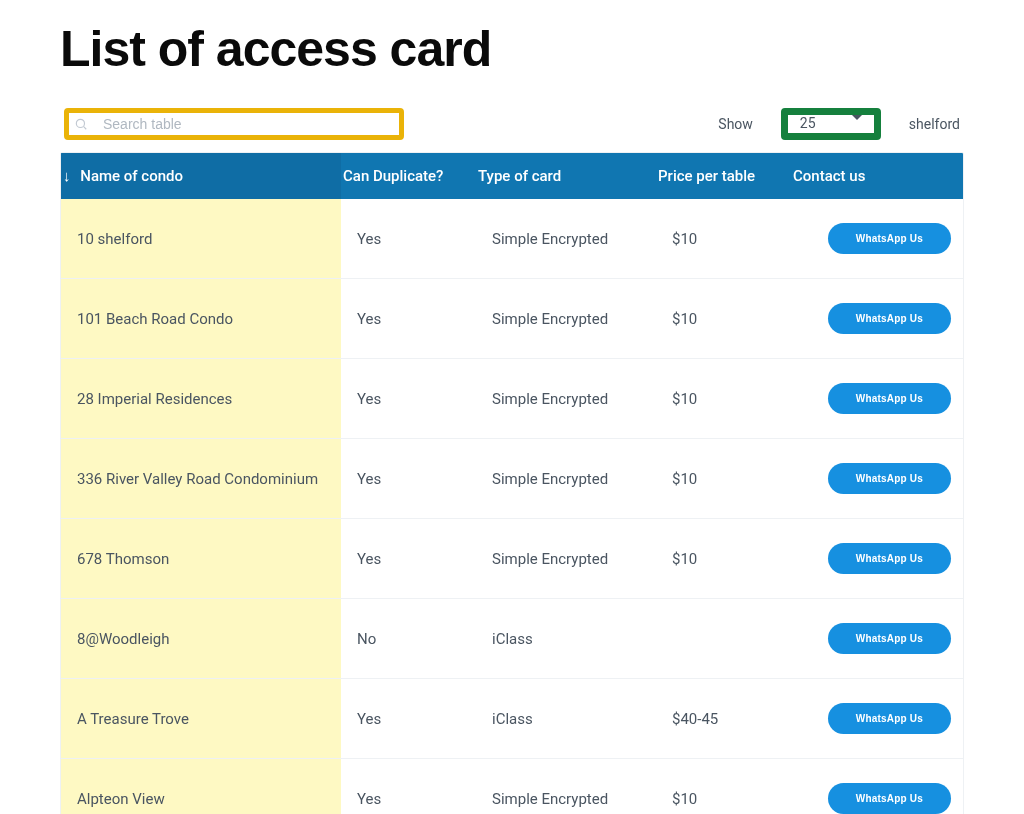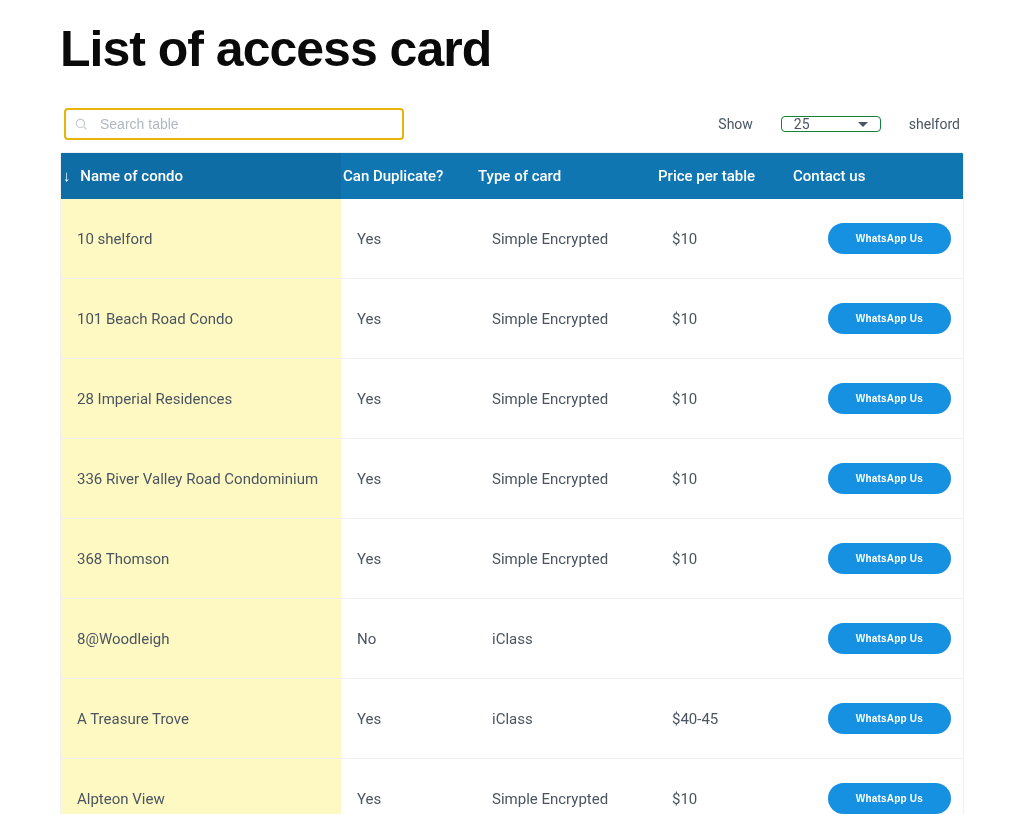--- a/index.html
+++ b/index.html
@@ -25,21 +25,21 @@
       padding: 0 4px;
     }
     .search-box {
       position: relative;
       width: 340px;
     }
     .search-input {
       width: 100%;
       height: 32px;
       padding: 6px 10px 6px 34px;
-      border: 2px solid #eab308;
+      border: 5px solid #eab308;
       border-radius: 4px;
       font-size: 14px;
       color: #6b7280;
       outline: none;
     }
     .search-input::placeholder { color: #b0b8c1; }
     .search-icon-wrap {
       position: absolute;
       left: 10px;
       top: 50%;
@@ -49,26 +49,25 @@
     }
     .entries-control {
       display: flex;
       align-items: center;
       gap: 28px;
       font-size: 14px;
       color: #4a5561;
     }
     .entries-select {
       position: relative;
-      border: 1px solid #15803d;
+      border: 7px solid #15803d;
       border-radius: 4px;
-      height: 16px;
+      height: 32px;
       width: 100px;
       display: flex;
-      align-items: center;
       padding: 0 12px;
       background: #fff;
       cursor: pointer;
       justify-content: space-between;
       font-size: 14px;
       color: #4a5561;
     }
     .caret-down {
       width: 0; height: 0;
       border-left: 5px solid transparent;
@@ -210,21 +209,21 @@
         <tr>
           <td>336 River Valley Road Condominium</td>
           <td>Yes</td>
           <td>Simple Encrypted</td>
           <td>$10</td>
           <td class="contact-cell">
             <button class="whatsapp-btn">WhatsApp Us</button>
           </td>
         </tr>
         <tr>
-          <td>368 Thomson</td>
+          <td>678 Thomson</td>
           <td>Yes</td>
           <td>Simple Encrypted</td>
           <td>$10</td>
           <td class="contact-cell">
             <button class="whatsapp-btn">WhatsApp Us</button>
           </td>
         </tr>
         <tr>
           <td>8@Woodleigh</td>
           <td>No</td>

